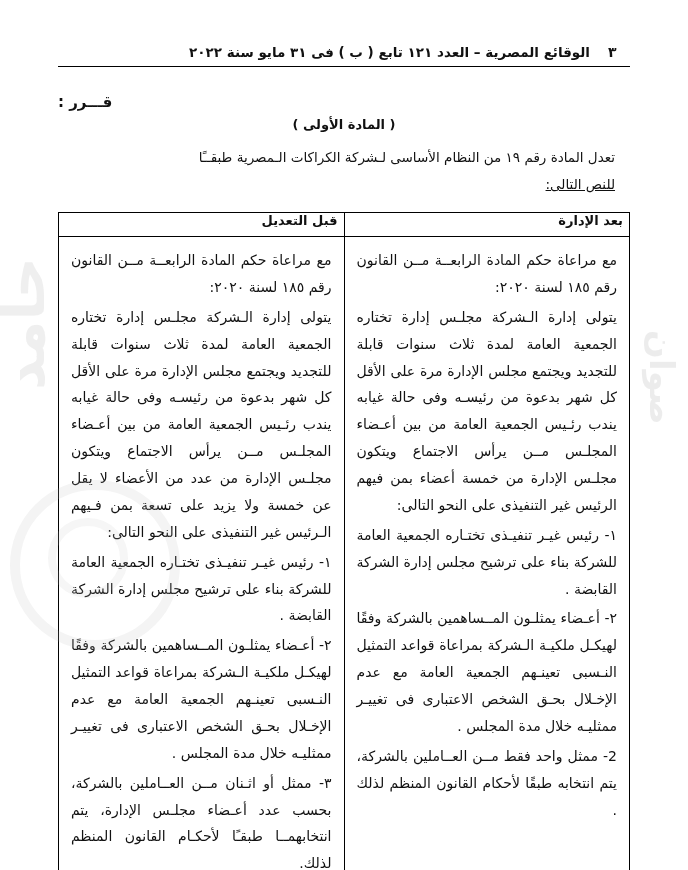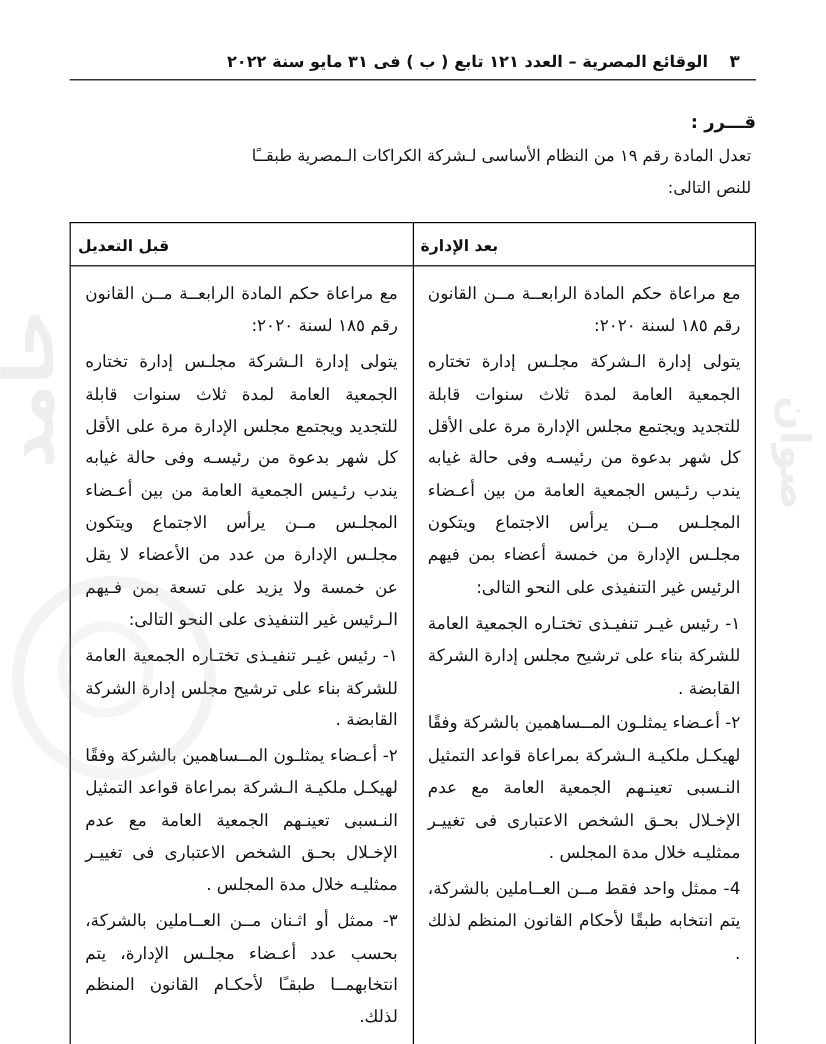--- a/index.html
+++ b/index.html
@@ -45,60 +45,60 @@
     min-width: 22px;
     text-align: left;
   }
   .header-rule {
     border-bottom: 1.6px solid #000;
     margin: 0 0 26px 0;
   }
 
   
   .decree-word {
-    text-align: right;
+    text-align: left;
     font-weight: bold;
     font-size: 15px;
     letter-spacing: 2px;
     margin: 4px 0 6px 0;
   }
   .article-label {
     text-align: center;
     font-weight: bold;
     font-size: 13px;
     margin: 0 0 12px 0;
   }
 
   .intro-para {
     font-size: 13.5px;
     line-height: 2.0;
     text-align: justify;
     text-align-last: right;
-    margin: 0 4px 14px 0;
-    direction: rtl;
-  }
-  .intro-para .l2 { display: block; }
+    margin: 0 15px 14px 0;
+    direction: rtl;
+  }
+  .intro-para .l2 { display: block; text-decoration: underline; }
 
   
   table.compare {
     width: 100%;
     border-collapse: collapse;
     table-layout: fixed;
     direction: rtl;
     margin-top: 4px;
   }
   table.compare th, table.compare td {
     border: 1.4px solid #000;
     vertical-align: top;
   }
   table.compare th {
-    text-align: left;
+    text-align: right;
     font-size: 13px;
     font-weight: bold;
-    padding: 12px 6px 8px 6px;
+    padding: 0 6px 8px 6px;
   }
   table.compare td {
     padding: 10px 12px 14px 12px;
   }
   .cell-body {
     font-size: 14px;
     line-height: 1.92;
     text-align: justify;
     text-align-last: right;
     direction: rtl;
@@ -170,20 +170,21 @@
 
 <div class="page">
 
   <div class="header">
     <div class="header-page">٣</div>
     <div class="header-title">الوقائع المصرية – العدد ١٢١ تابع ( ب ) فى ٣١ مايو سنة ٢٠٢٢</div>
   </div>
   <div class="header-rule"></div>
 
   <div class="decree-word">قـــرر :</div>
+  <div class="article-label">( المادة الأولى )</div>
 
   <div class="intro-para">
     <span>تعدل المادة رقم ١٩ من النظام الأساسى لـشركة الكراكات الـمصرية طبقــًا</span>
     <span class="l2">للنص التالى:</span>
   </div>
 
   <table class="compare">
     <thead>
       <tr>
         <th>بعد الإدارة</th>
@@ -191,21 +192,21 @@
       </tr>
     </thead>
     <tbody>
       <tr>
         <td>
           <div class="cell-body">
             <p>مع مراعاة حكم المادة الرابعــة مــن القانون رقم ١٨٥ لسنة ٢٠٢٠:</p>
             <p>يتولى إدارة الـشركة مجلـس إدارة تختاره الجمعية العامة لمدة ثلاث سنوات قابلة للتجديد ويجتمع مجلس الإدارة مرة على الأقل كل شهر بدعوة من رئيسـه وفى حالة غيابه يندب رئـيس الجمعية العامة من بين أعـضاء المجلـس مــن يرأس الاجتماع ويتكون مجلـس الإدارة من خمسة أعضاء بمن فيهم الرئيس غير التنفيذى على النحو التالى:</p>
             <p>١- رئيس غيـر تنفيـذى تختـاره الجمعية العامة للشركة بناء على ترشيح مجلس إدارة الشركة القابضة .</p>
             <p>٢- أعـضاء يمثلـون المــساهمين بالشركة وفقًا لهيكـل ملكيـة الـشركة بمراعاة قواعد التمثيل النـسبى تعينـهم الجمعية العامة مع عدم الإخـلال بحـق الشخص الاعتبارى فى تغييـر ممثليـه خلال مدة المجلس .</p>
-            <p class="tight">4- ممثل واحد فقط مــن العــاملين بالشركة، يتم انتخابه طبقًا لأحكام القانون المنظم لذلك .</p>
+            <p class="tight">2- ممثل واحد فقط مــن العــاملين بالشركة، يتم انتخابه طبقًا لأحكام القانون المنظم لذلك .</p>
           </div>
         </td>
         <td>
           <div class="cell-body">
             <p>مع مراعاة حكم المادة الرابعــة مــن القانون رقم ١٨٥ لسنة ٢٠٢٠:</p>
             <p>يتولى إدارة الـشركة مجلـس إدارة تختاره الجمعية العامة لمدة ثلاث سنوات قابلة للتجديد ويجتمع مجلس الإدارة مرة على الأقل كل شهر بدعوة من رئيسـه وفى حالة غيابه يندب رئـيس الجمعية العامة من بين أعـضاء المجلـس مــن يرأس الاجتماع ويتكون مجلـس الإدارة من عدد من الأعضاء لا يقل عن خمسة ولا يزيد على تسعة بمن فـيهم الـرئيس غير التنفيذى على النحو التالى:</p>
             <p>١- رئيس غيـر تنفيـذى تختـاره الجمعية العامة للشركة بناء على ترشيح مجلس إدارة الشركة القابضة .</p>
             <p>٢- أعـضاء يمثلـون المــساهمين بالشركة وفقًا لهيكـل ملكيـة الـشركة بمراعاة قواعد التمثيل النـسبى تعينـهم الجمعية العامة مع عدم الإخـلال بحـق الشخص الاعتبارى فى تغييـر ممثليـه خلال مدة المجلس .</p>
             <p class="tight">٣- ممثل أو اثـنان مــن العــاملين بالشركة، بحسب عدد أعـضاء مجلـس الإدارة، يتم انتخابهمــا طبقـًا لأحكـام القانون المنظم لذلك.</p>
           </div>

